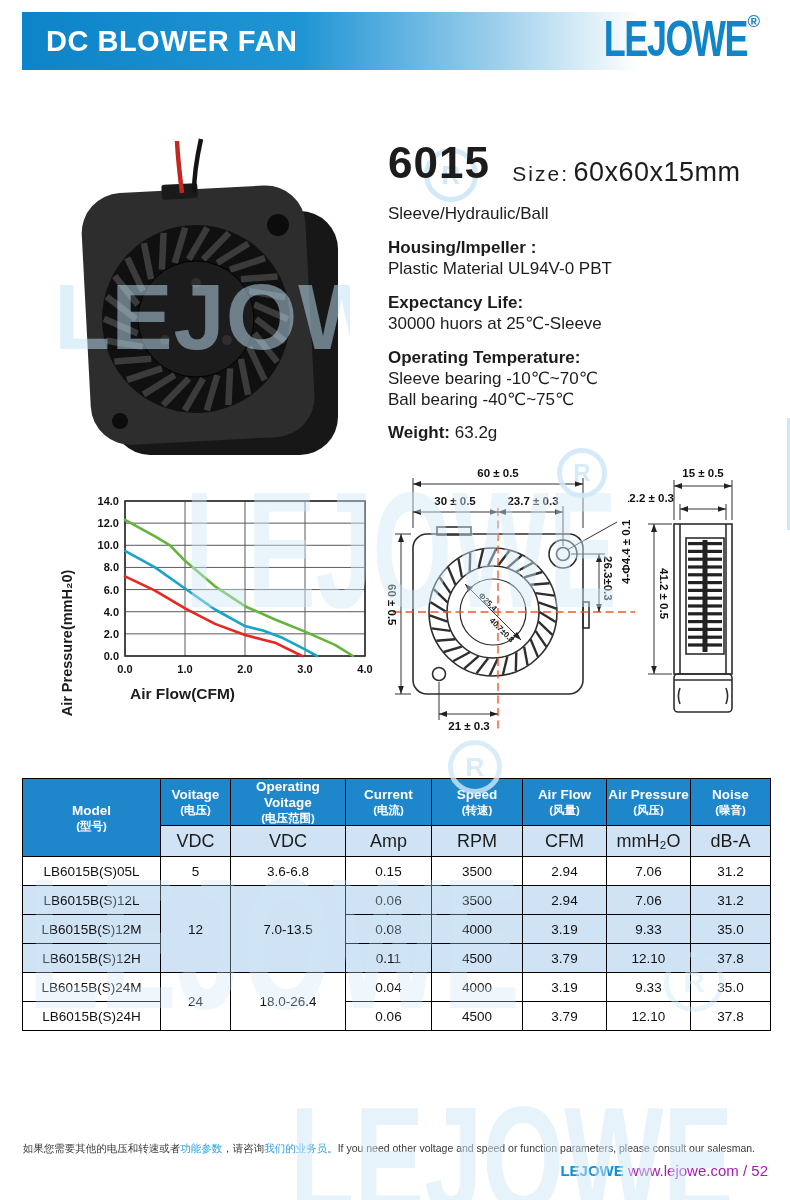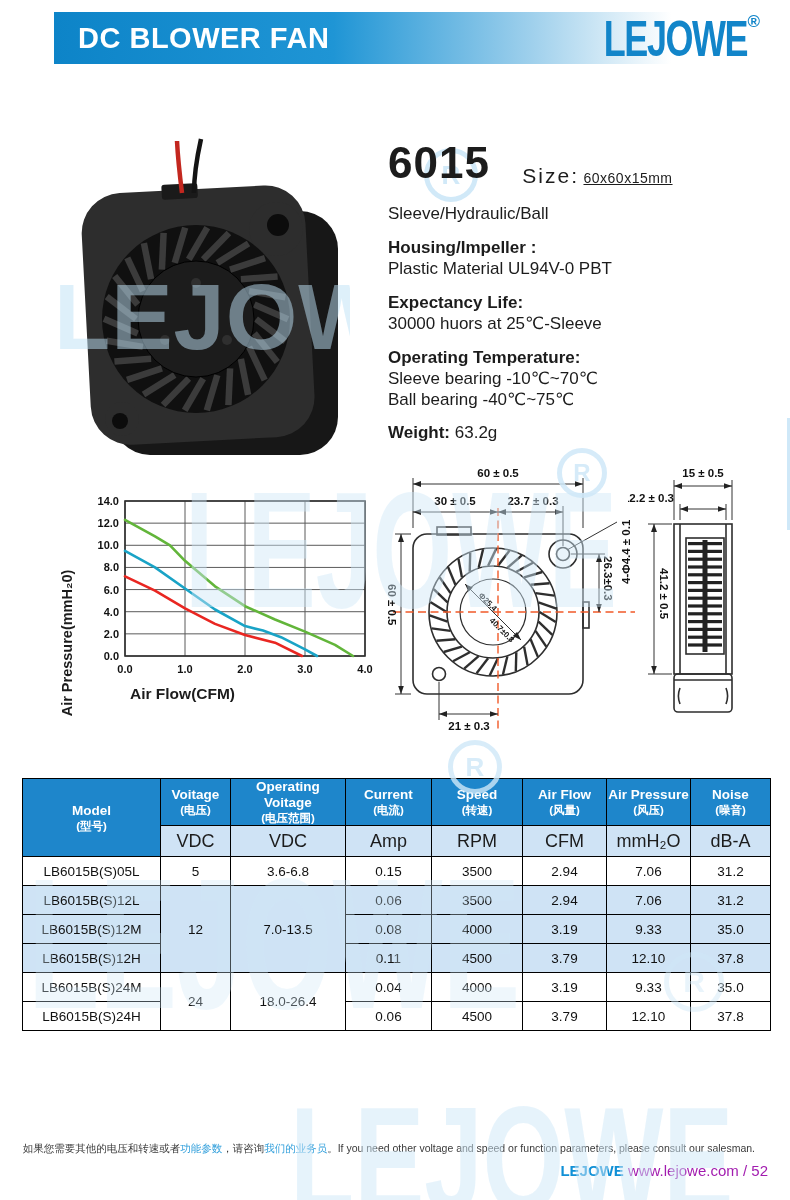--- a/index.html
+++ b/index.html
@@ -1,33 +1,33 @@
 <!DOCTYPE html>
 <html style="--banner-blue: #0d84c8; --brand-blue: #1285c9; --table-header-blue: #1e86cb; --row-light-blue: #cfe3f5; --watermark-blue: #cfe8f8; --dash-red: #f15a29;"><head>
 <meta charset="utf-8">
 <style>
   html,body{margin:0;padding:0;background:#e9e9e9;}
   .page{position:relative;width:790px;height:1200px;background:#fff;overflow:hidden;
         font-family:"Liberation Sans","DejaVu Sans",sans-serif;color:#1c1c1c;margin:0 auto;}
   
-  .banner{position:absolute;left:22px;top:12px;width:735px;height:52px;
-          background:linear-gradient(to right,var(--banner-blue) 0%,#1f95d5 38%,#9fd0ec 65%,#fff 84%);margin-left:32px;}
+  .banner{position:absolute;left:22px;top:12px;width:735px;height:58px;
+          background:linear-gradient(to right,var(--banner-blue) 0%,#1f95d5 38%,#9fd0ec 65%,#fff 84%);}
   .banner-title{position:absolute;left:24px;top:50%;transform:translateY(-50%);
           color:#fff;font-size:29px;font-weight:bold;letter-spacing:.5px;}
   .logo{position:absolute;right:30px;top:14px;display:flex;align-items:flex-start;}
   .logo-text{font-size:50px;font-weight:bold;color:var(--brand-blue);line-height:1;
           transform:scaleX(.72);transform-origin:right top;letter-spacing:-2px;}
   .logo-reg{font-size:17px;color:var(--brand-blue);font-weight:bold;margin-top:-2px;}
   
   .photo{position:absolute;left:50px;top:133px;width:300px;height:322px;}
   
   .title-row{position:absolute;left:388px;top:138px;width:380px;}
   .model-no{font-size:44px;font-weight:bold;letter-spacing:1px;display:inline-block;vertical-align:bottom;}
-  .size-label{font-size:21px;letter-spacing:2px;margin-left:28px;}
-  .size-value{font-size:14px;letter-spacing:.5px;text-decoration:underline;}
+  .size-label{font-size:21px;letter-spacing:2px;margin-left:18px;}
+  .size-value{font-size:27px;letter-spacing:.5px;}
   .specs{position:absolute;left:388px;top:203px;width:380px;}
   .spec-group{margin-bottom:13px;}
   .spec-h{font-size:17px;font-weight:bold;line-height:21px;}
   .spec-l{font-size:17px;line-height:21px;}
   .weight-line{font-size:17px;}
   .weight-line b{font-size:17px;}
   
   .chart{position:absolute;left:45px;top:493px;width:330px;height:225px;}
   #perf-chart{position:absolute;left:24px;top:0;}
   #perf-chart text{font-family:"Liberation Sans","DejaVu Sans",sans-serif;}

